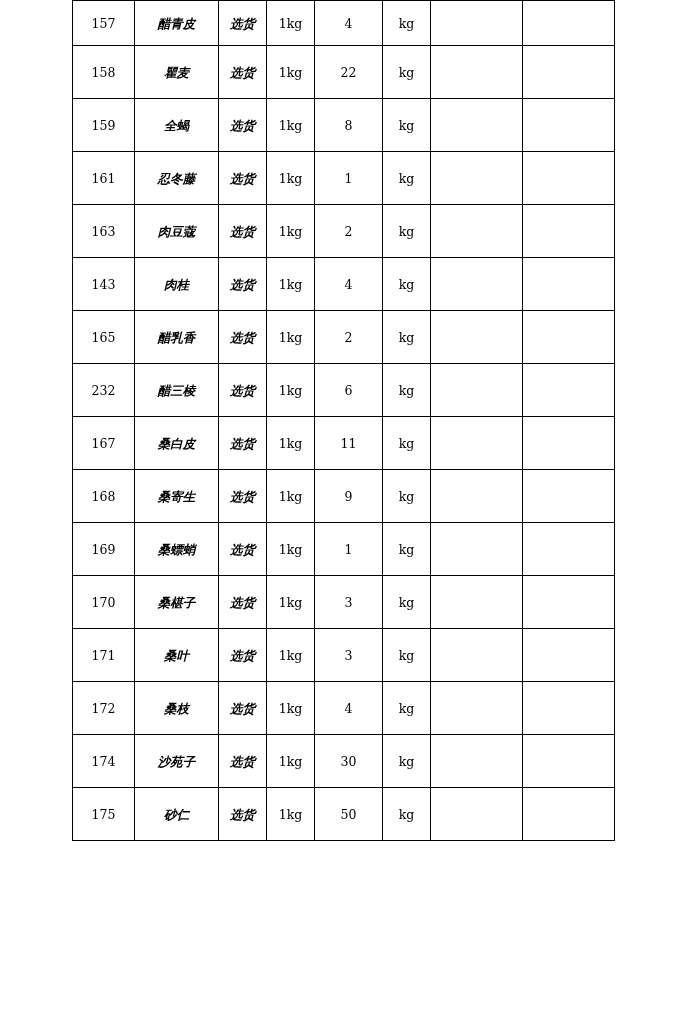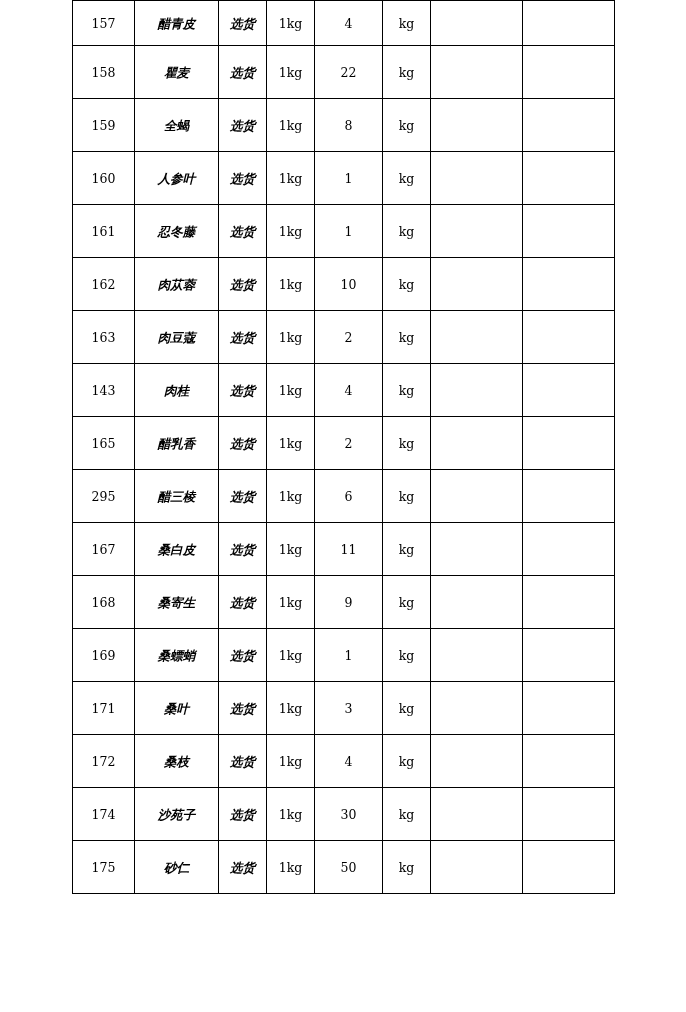--- a/index.html
+++ b/index.html
@@ -104,50 +104,30 @@
           <td class="cell-no">159</td>
           <td class="cell-name">全蝎</td>
           <td class="cell-type">选货</td>
           <td class="cell-spec">1kg</td>
           <td class="cell-qty">8</td>
           <td class="cell-unit">kg</td>
           <td class="cell-blank"></td>
           <td class="cell-blank"></td>
         </tr>
         <tr>
-          <td class="cell-no">160</td>
-          <td class="cell-name">人参叶</td>
-          <td class="cell-type">选货</td>
-          <td class="cell-spec">1kg</td>
-          <td class="cell-qty">1</td>
-          <td class="cell-unit">kg</td>
-          <td class="cell-blank"></td>
-          <td class="cell-blank"></td>
-        </tr>
-        <tr>
           <td class="cell-no">161</td>
           <td class="cell-name">忍冬藤</td>
           <td class="cell-type">选货</td>
           <td class="cell-spec">1kg</td>
           <td class="cell-qty">1</td>
           <td class="cell-unit">kg</td>
           <td class="cell-blank"></td>
           <td class="cell-blank"></td>
         </tr>
         <tr>
-          <td class="cell-no">162</td>
-          <td class="cell-name">肉苁蓉</td>
-          <td class="cell-type">选货</td>
-          <td class="cell-spec">1kg</td>
-          <td class="cell-qty">10</td>
-          <td class="cell-unit">kg</td>
-          <td class="cell-blank"></td>
-          <td class="cell-blank"></td>
-        </tr>
-        <tr>
           <td class="cell-no">163</td>
           <td class="cell-name">肉豆蔻</td>
           <td class="cell-type">选货</td>
           <td class="cell-spec">1kg</td>
           <td class="cell-qty">2</td>
           <td class="cell-unit">kg</td>
           <td class="cell-blank"></td>
           <td class="cell-blank"></td>
         </tr>
         <tr>
@@ -164,21 +144,21 @@
           <td class="cell-no">165</td>
           <td class="cell-name">醋乳香</td>
           <td class="cell-type">选货</td>
           <td class="cell-spec">1kg</td>
           <td class="cell-qty">2</td>
           <td class="cell-unit">kg</td>
           <td class="cell-blank"></td>
           <td class="cell-blank"></td>
         </tr>
         <tr>
-          <td class="cell-no">295</td>
+          <td class="cell-no">232</td>
           <td class="cell-name">醋三棱</td>
           <td class="cell-type">选货</td>
           <td class="cell-spec">1kg</td>
           <td class="cell-qty">6</td>
           <td class="cell-unit">kg</td>
           <td class="cell-blank"></td>
           <td class="cell-blank"></td>
         </tr>
         <tr>
           <td class="cell-no">167</td>
@@ -199,20 +179,30 @@
           <td class="cell-unit">kg</td>
           <td class="cell-blank"></td>
           <td class="cell-blank"></td>
         </tr>
         <tr>
           <td class="cell-no">169</td>
           <td class="cell-name">桑螵蛸</td>
           <td class="cell-type">选货</td>
           <td class="cell-spec">1kg</td>
           <td class="cell-qty">1</td>
+          <td class="cell-unit">kg</td>
+          <td class="cell-blank"></td>
+          <td class="cell-blank"></td>
+        </tr>
+        <tr>
+          <td class="cell-no">170</td>
+          <td class="cell-name">桑椹子</td>
+          <td class="cell-type">选货</td>
+          <td class="cell-spec">1kg</td>
+          <td class="cell-qty">3</td>
           <td class="cell-unit">kg</td>
           <td class="cell-blank"></td>
           <td class="cell-blank"></td>
         </tr>
         <tr>
           <td class="cell-no">171</td>
           <td class="cell-name">桑叶</td>
           <td class="cell-type">选货</td>
           <td class="cell-spec">1kg</td>
           <td class="cell-qty">3</td>

